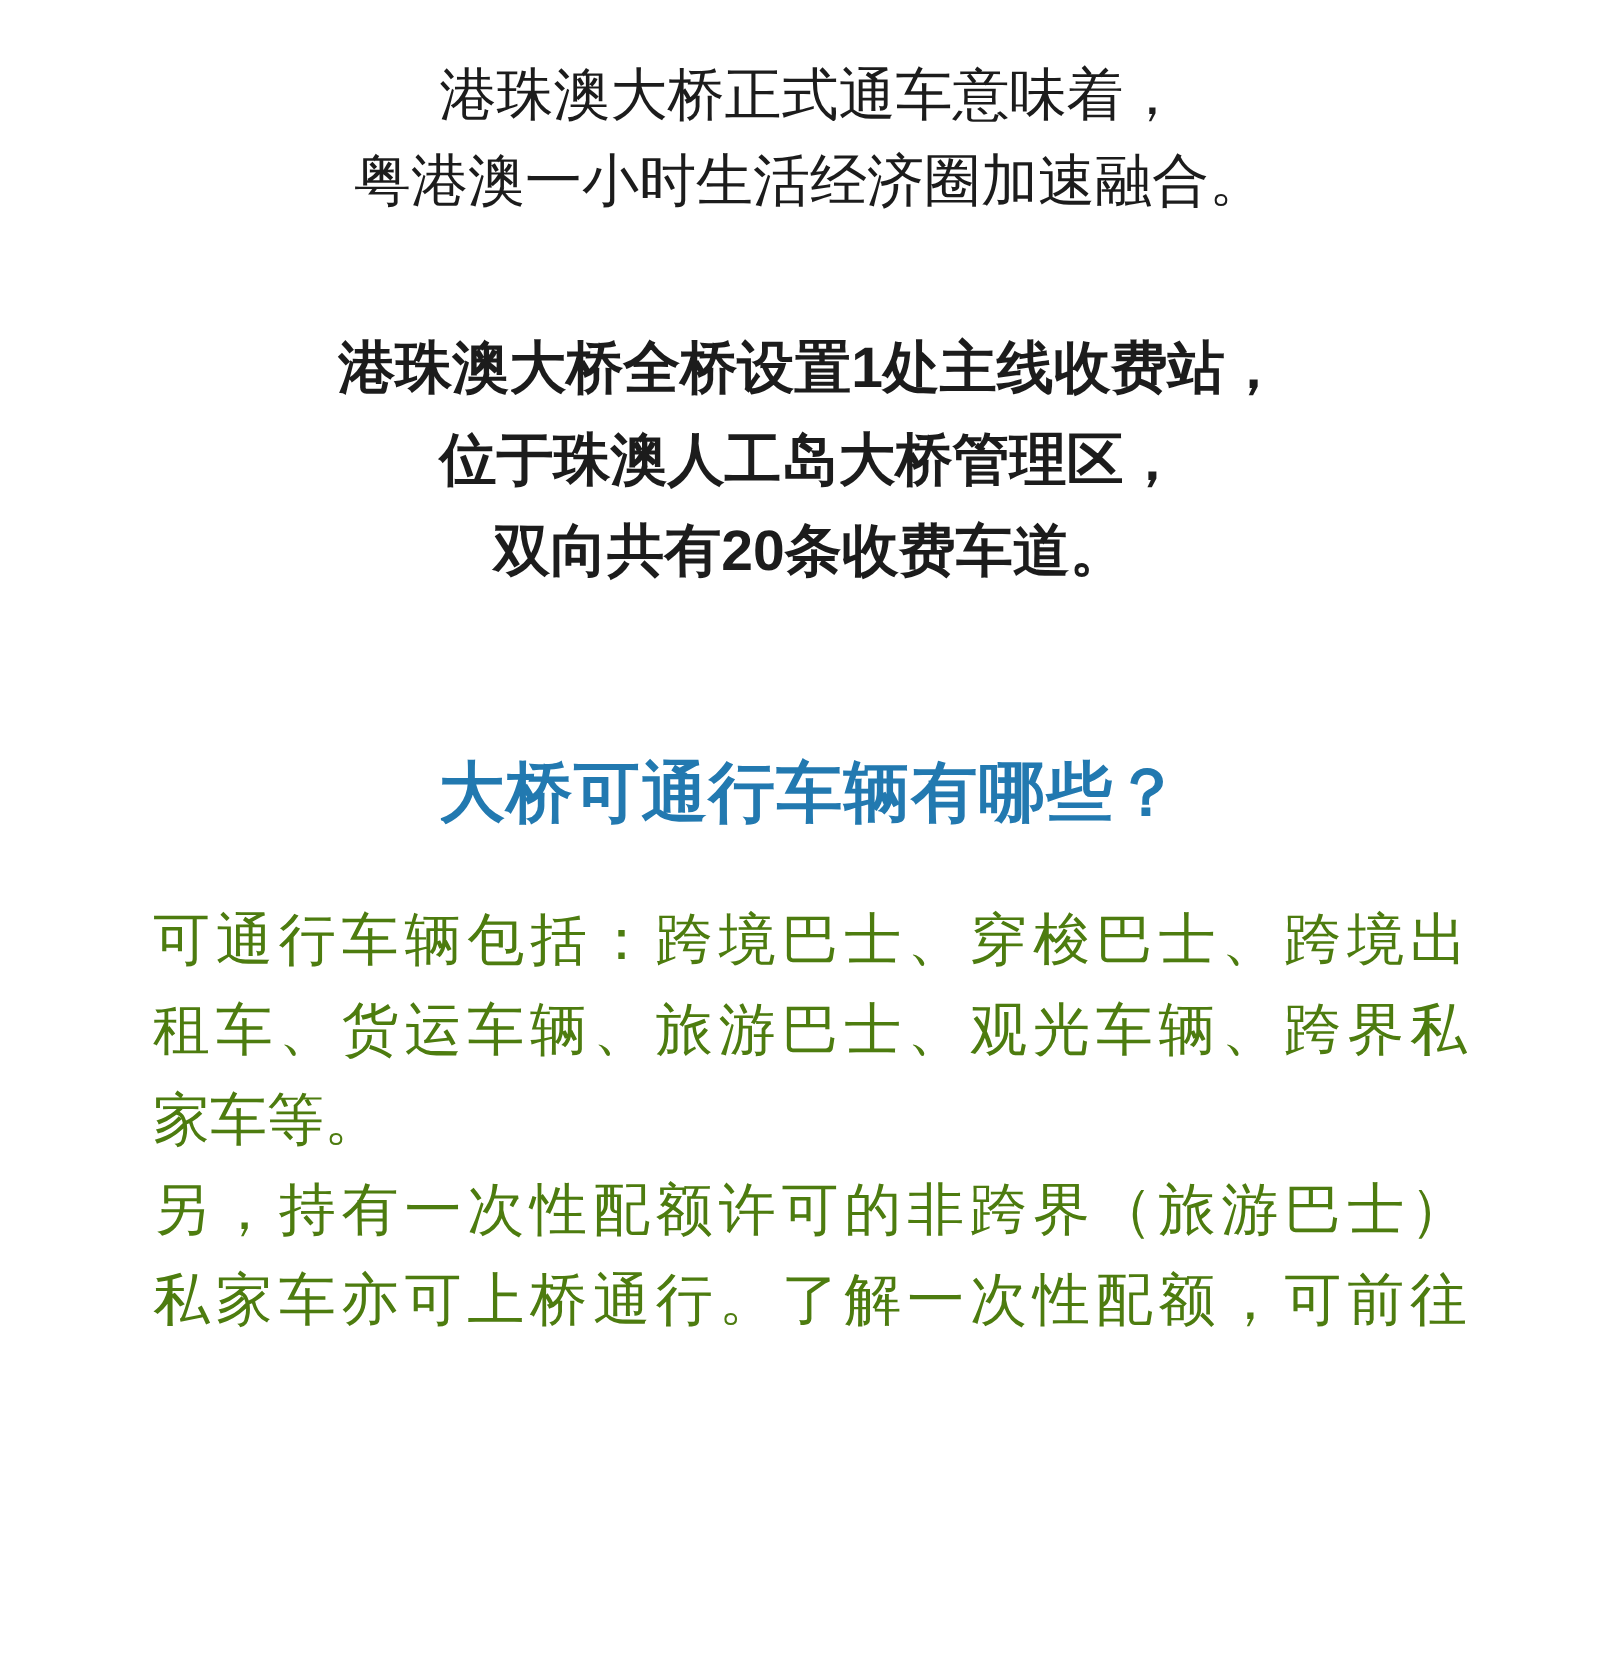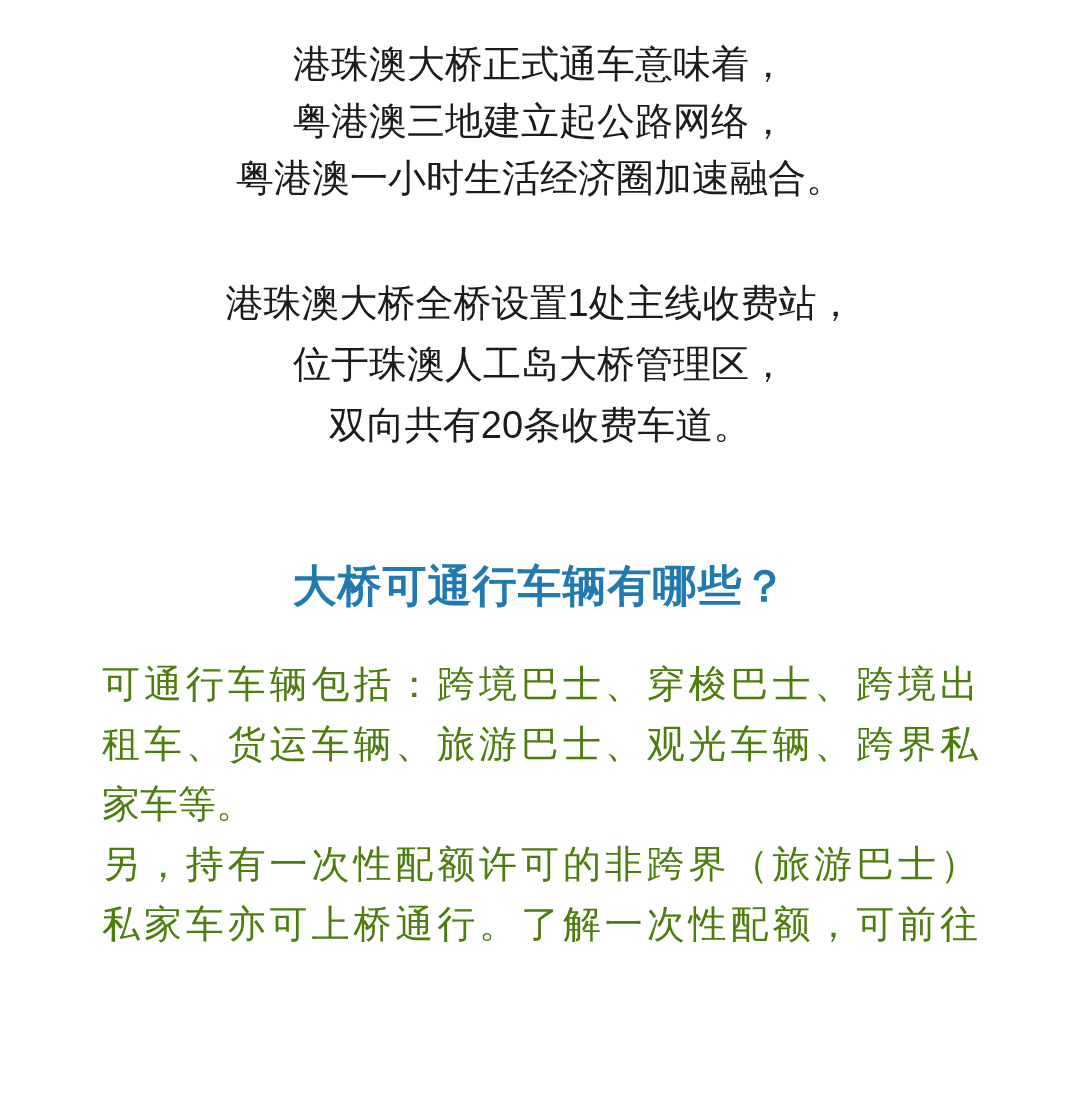--- a/index.html
+++ b/index.html
@@ -29,20 +29,21 @@
     padding-top: 36px;
   }
   .intro-block .line {
     line-height: 57px;
   }
   .toll-block {
     margin-top: 66px;
   }
   .toll-block .line {
     line-height: 61px;
+    font-weight: bold;
   }
   .section-heading {
     margin: 104px 0 0 0;
     text-align: center;
     font-size: 44px;
     font-weight: bold;
     color: #2279b0;
     letter-spacing: 1px;
     line-height: 52px;
   }
@@ -77,21 +78,20 @@
     cursor: pointer;
   }
 </style>
 </head>
 <body>
 
 <div class="page">
 
   <div class="center-block intro-block">
     <div class="line">港珠澳大桥正式通车意味着，</div>
-    <div class="line">粤港澳三地建立起公路网络，</div>
     <div class="line">粤港澳一小时生活经济圈加速融合。</div>
   </div>
 
   <div class="center-block toll-block">
     <div class="line">港珠澳大桥全桥设置1处主线收费站，</div>
     <div class="line">位于珠澳人工岛大桥管理区，</div>
     <div class="line">双向共有20条收费车道。</div>
   </div>
 
   <h2 class="section-heading">大桥可通行车辆有哪些？</h2>

